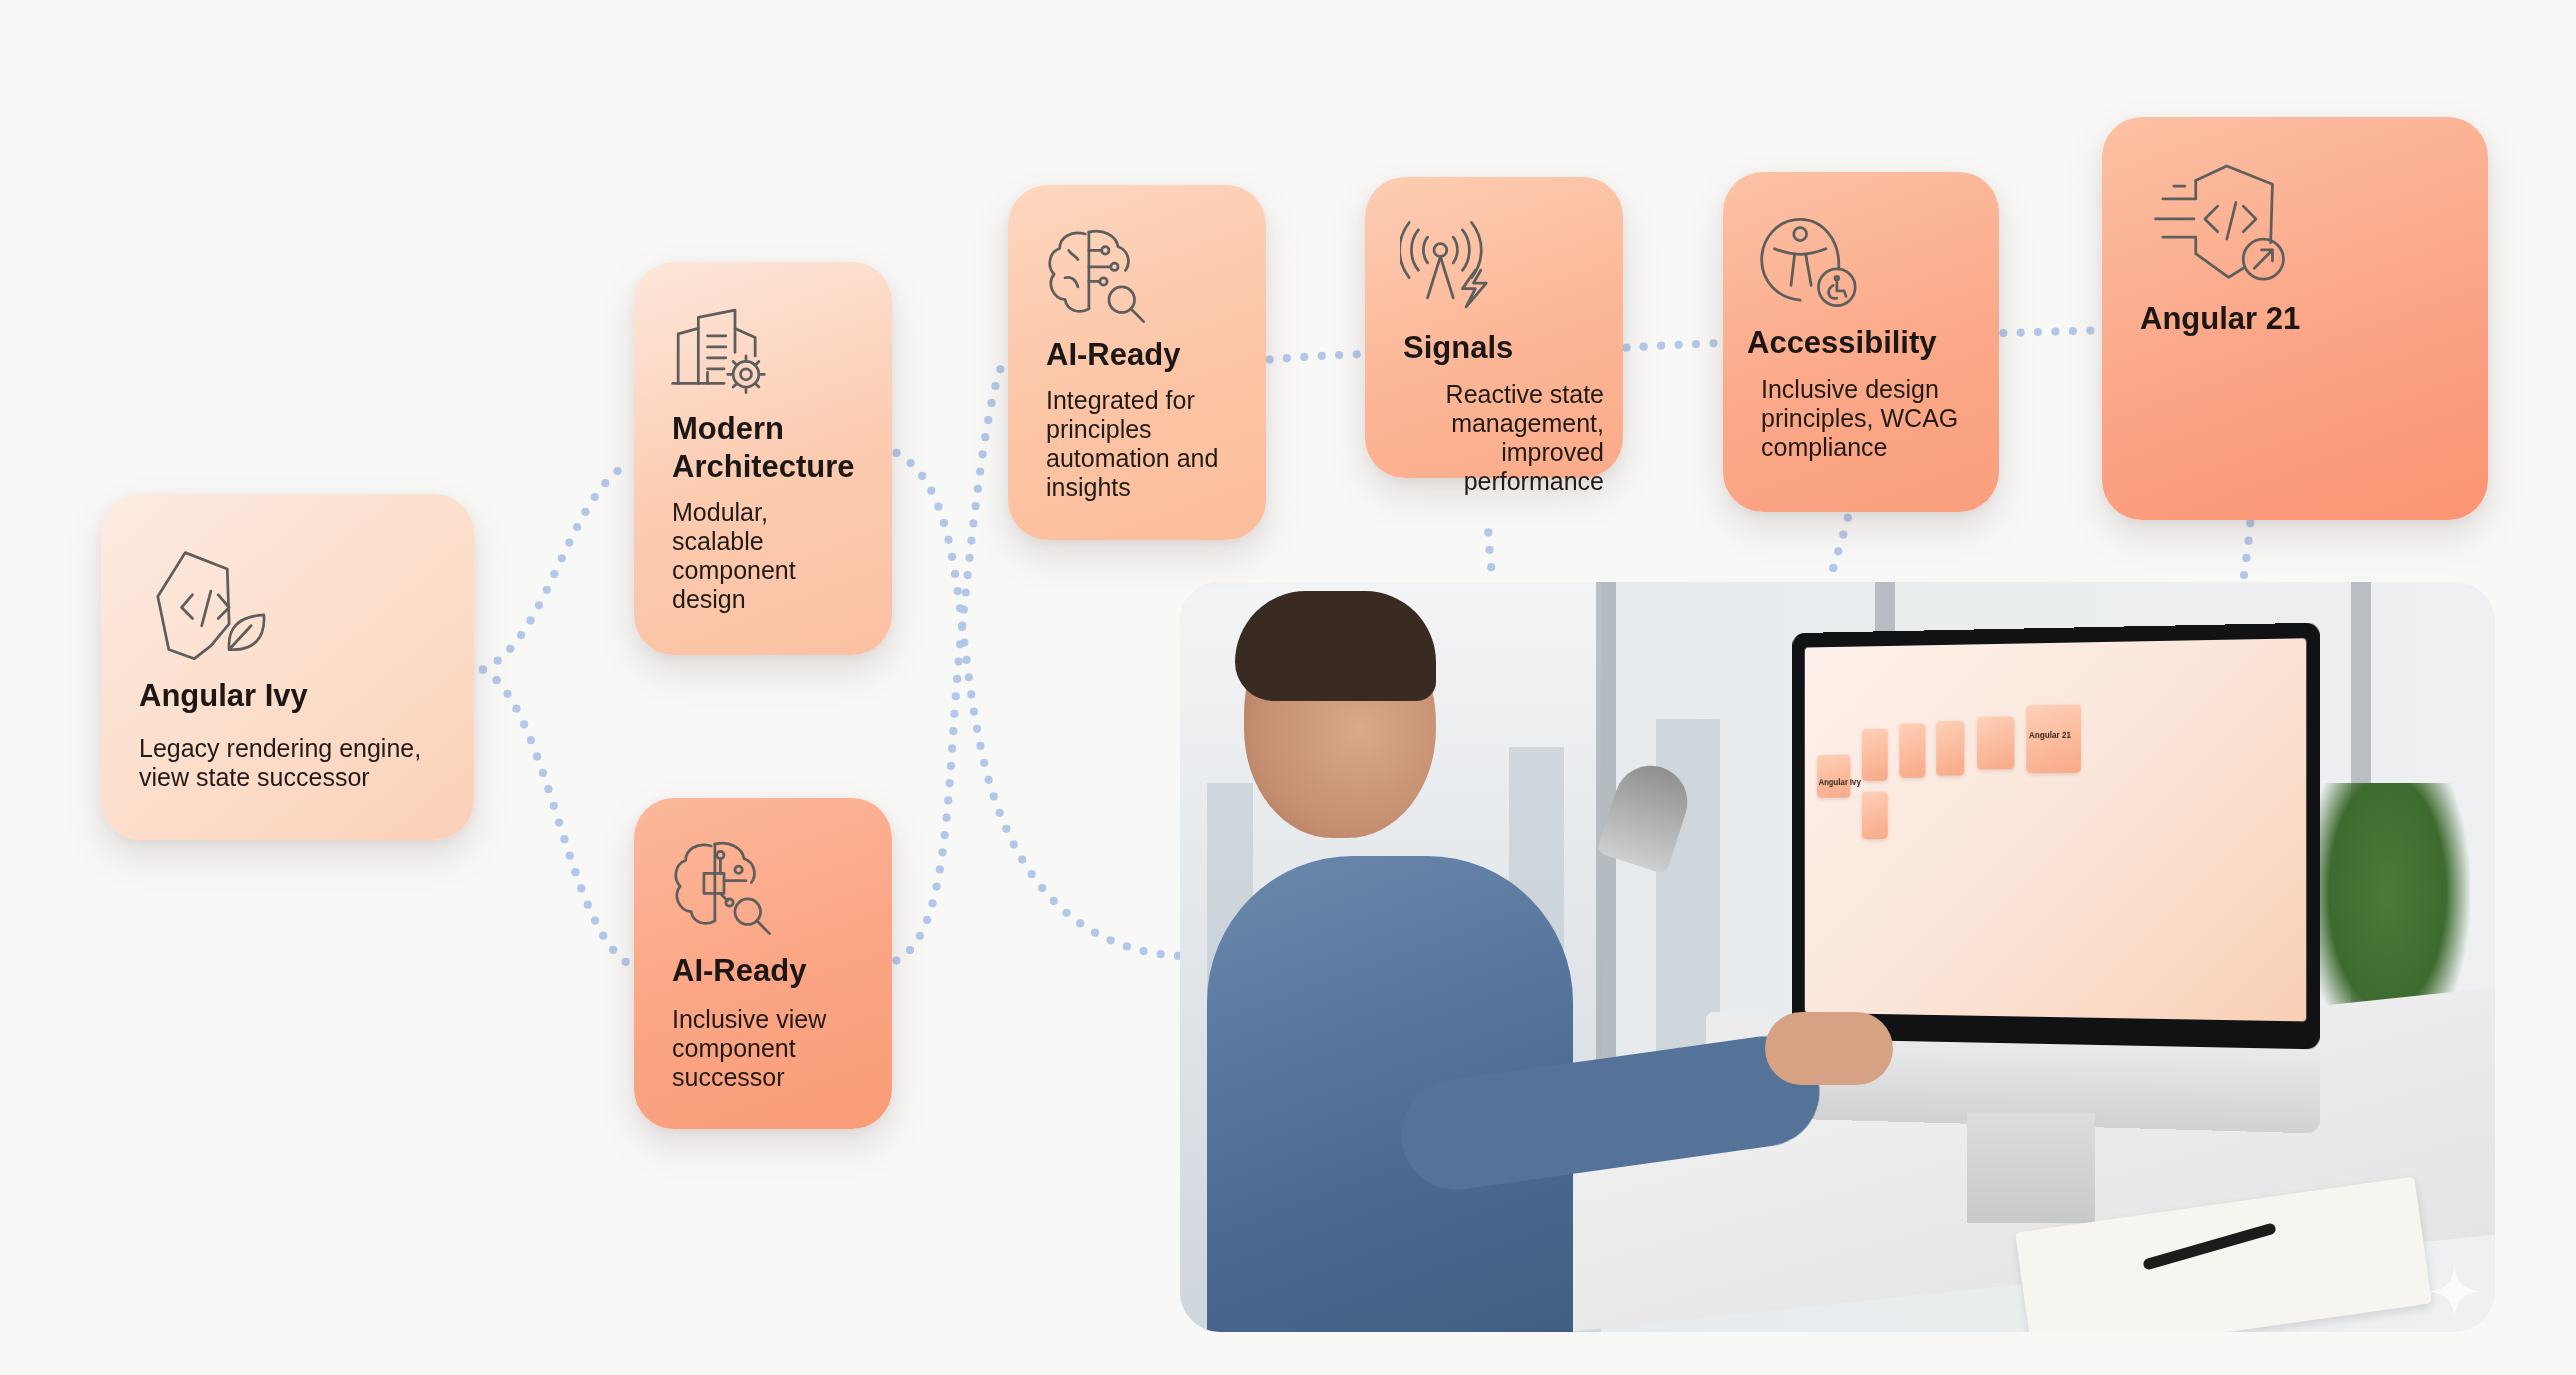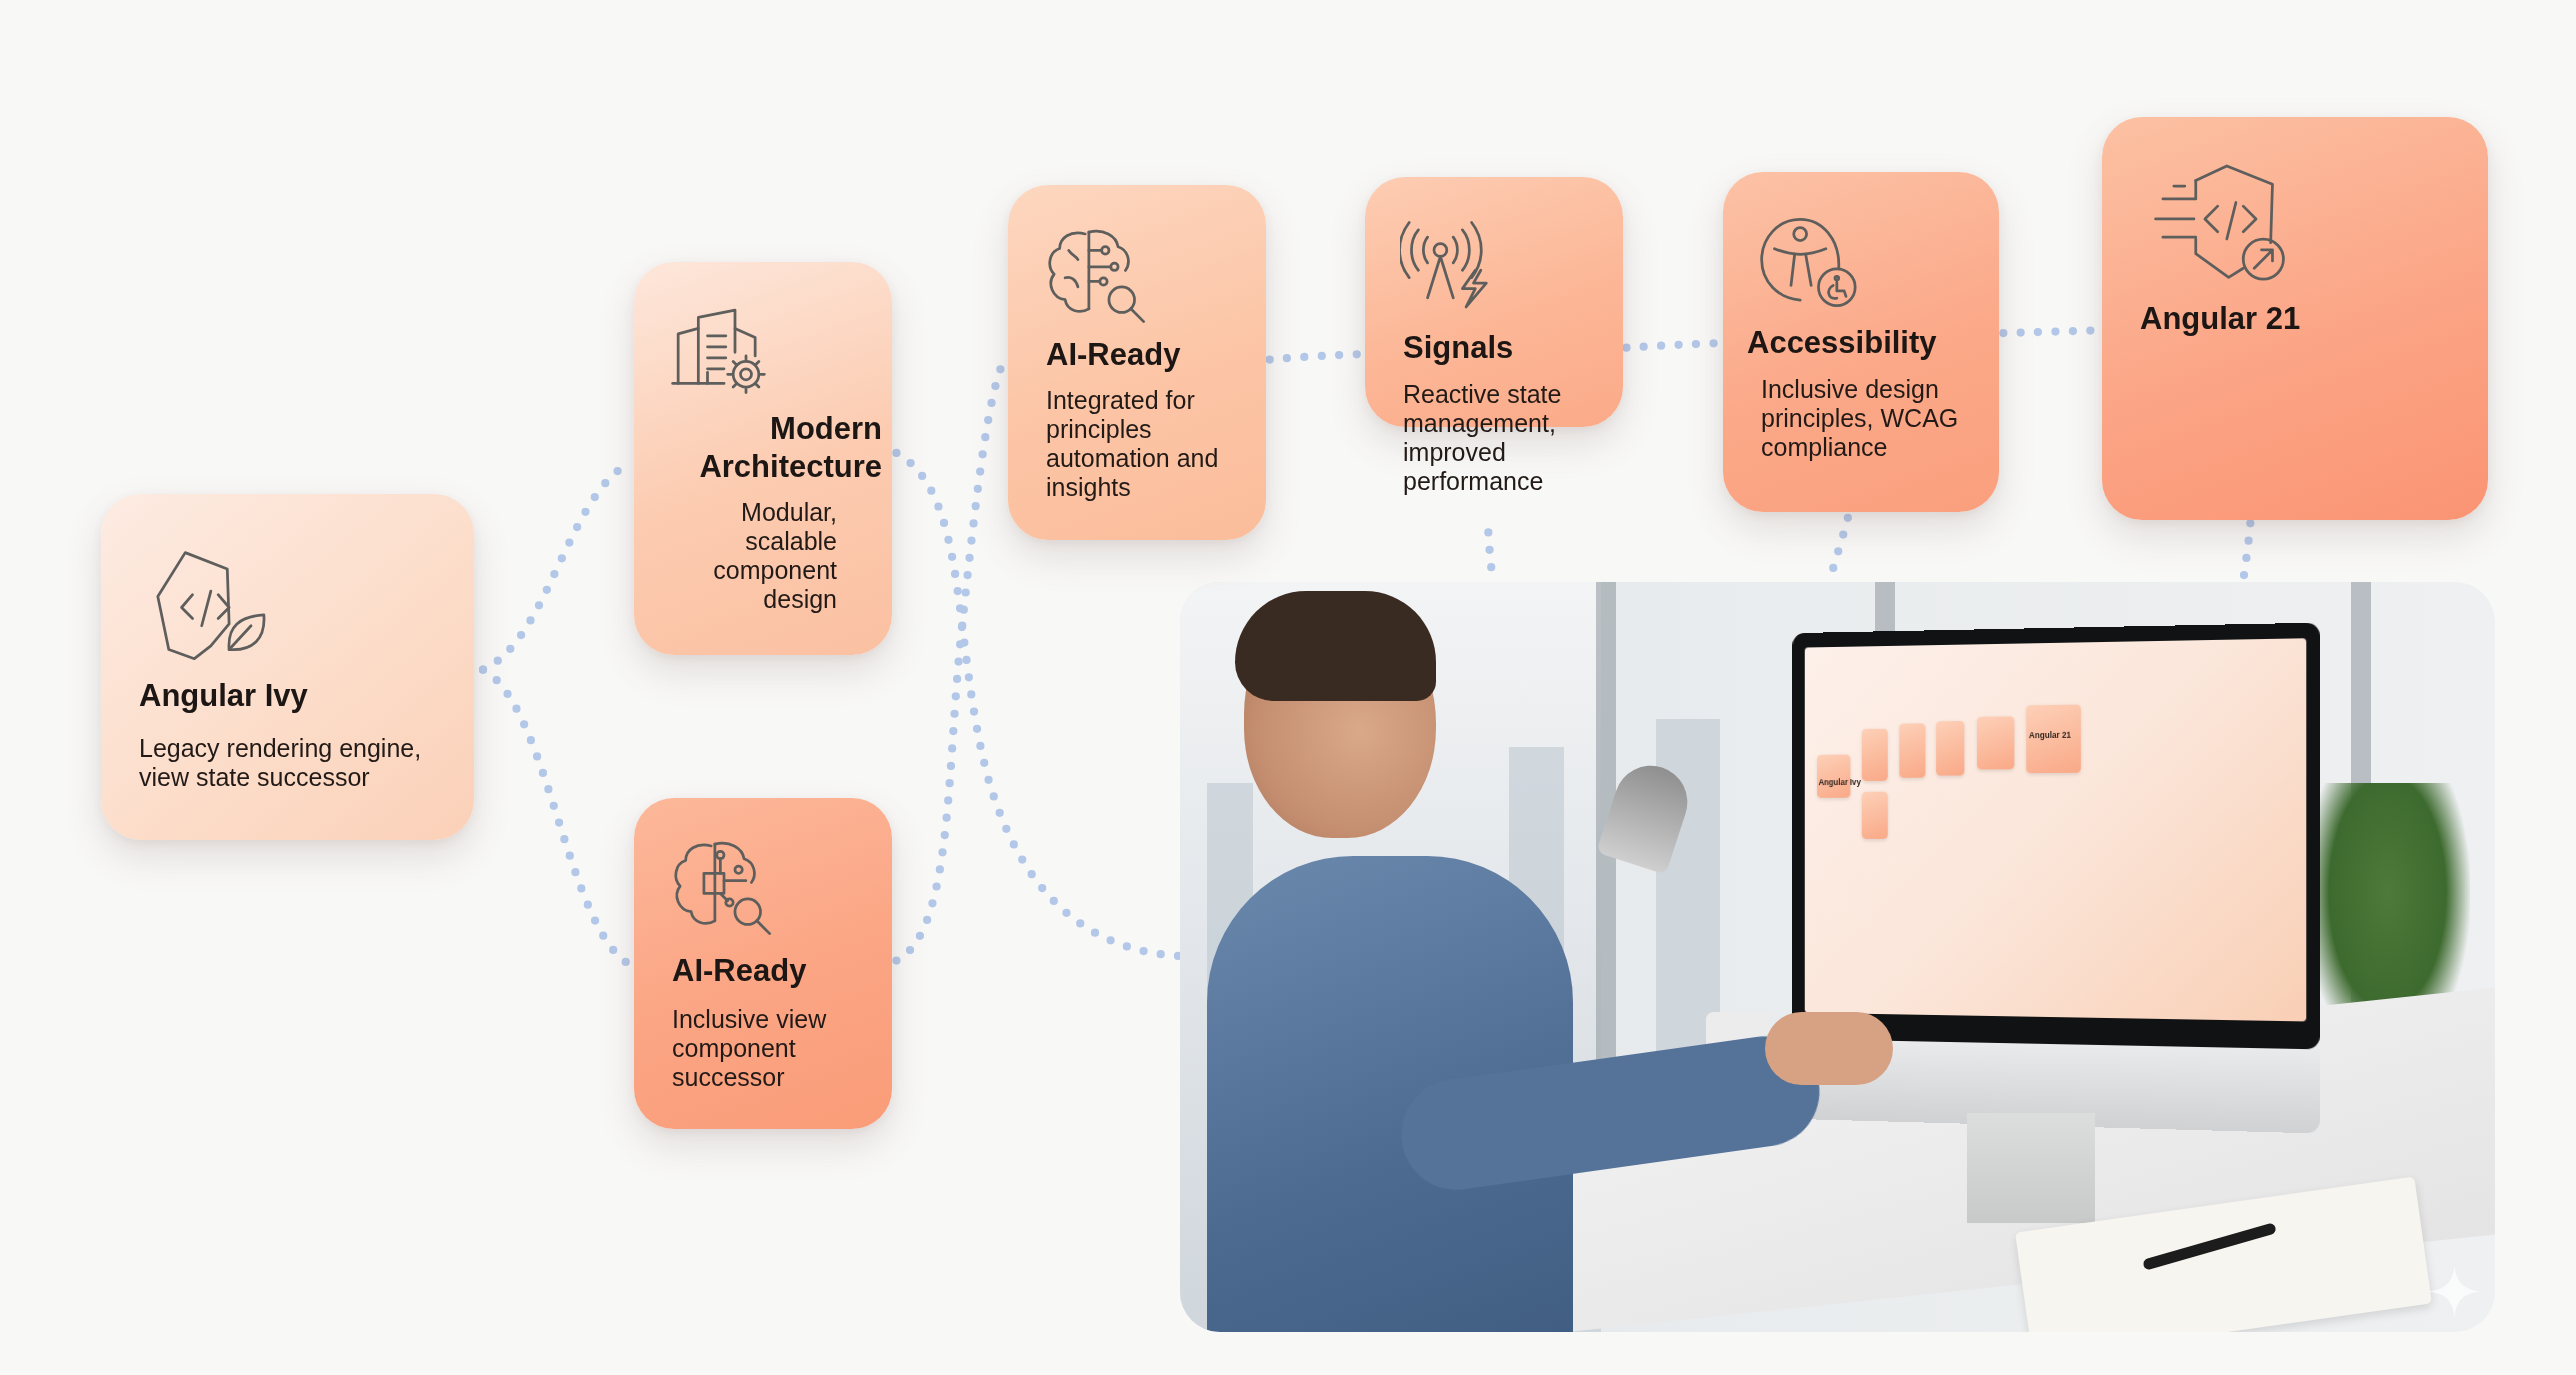--- a/index.html
+++ b/index.html
@@ -37,24 +37,24 @@
     color: #1c1614;
   }
   .card .desc {
     position: absolute;
     font-size: 25px;
     line-height: 29px;
     color: #221a17;
   }
 
   .c-ivy     { left: 101px;  top: 494px; width: 373px; height: 346px; background: linear-gradient(140deg, #fdebe2 0%, #fcdcc8 60%, #fbd0b8 100%); }
-  .c-arch    { left: 634px;  top: 262px; width: 258px; height: 393px; background: linear-gradient(160deg, #fde7db 0%, #fccbb0 55%, #fbc0a2 100%); text-align: right; }
+  .c-arch    { left: 634px;  top: 262px; width: 258px; height: 393px; background: linear-gradient(160deg, #fde7db 0%, #fccbb0 55%, #fbc0a2 100%); }
   .c-ai2     { left: 634px;  top: 798px; width: 258px; height: 331px; background: linear-gradient(160deg, #fcb89a 0%, #fba584 55%, #fa9c78 100%); }
   .c-ai1     { left: 1008px; top: 185px; width: 258px; height: 355px; background: linear-gradient(160deg, #fdd7c0 0%, #fcc5a6 55%, #fbbd9b 100%); }
-  .c-signals { left: 1365px; top: 177px; width: 258px; height: 250px; background: linear-gradient(160deg, #fdcdb3 0%, #fcb797 55%, #fbaa88 100%); }
+  .c-signals { left: 1365px; top: 177px; width: 258px; height: 301px; background: linear-gradient(160deg, #fdcdb3 0%, #fcb797 55%, #fbaa88 100%); text-align: right; }
   .c-access  { left: 1723px; top: 172px; width: 276px; height: 340px; background: linear-gradient(160deg, #fcc2a6 0%, #fba989 55%, #fa9f7d 100%); }
   .c-ng21    { left: 2102px; top: 117px; width: 386px; height: 403px; background: linear-gradient(160deg, #fcc1a3 0%, #fba586 55%, #fa9473 100%); }
 
   .photo {
     position: absolute;
     left: 1180px; top: 582px; width: 1315px; height: 750px;
     border-radius: 40px;
     overflow: hidden;
     z-index: 2;
     background: linear-gradient(90deg, #dfe3e6 0%, #e9ecee 40%, #eef0f1 100%);

